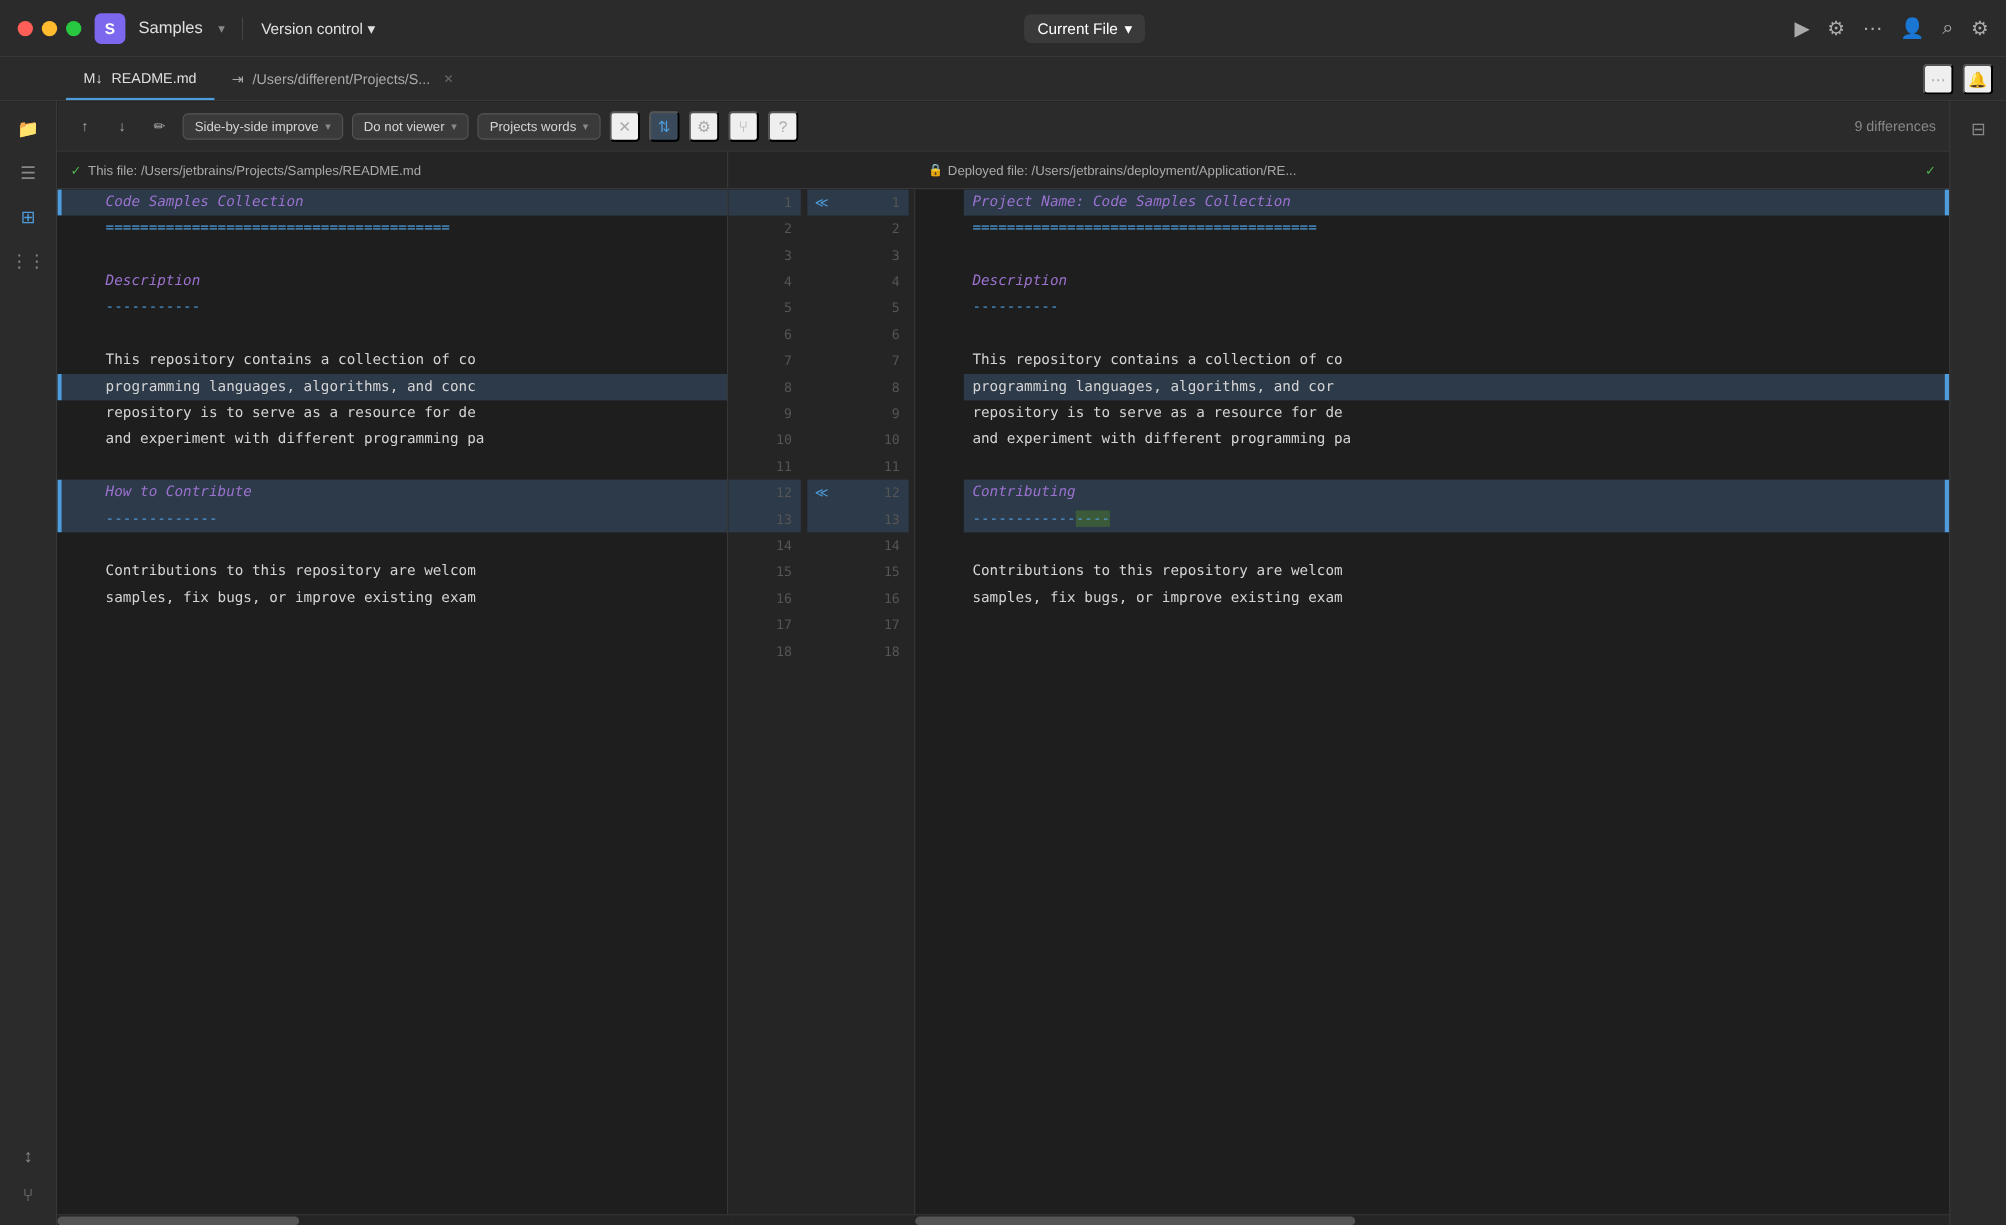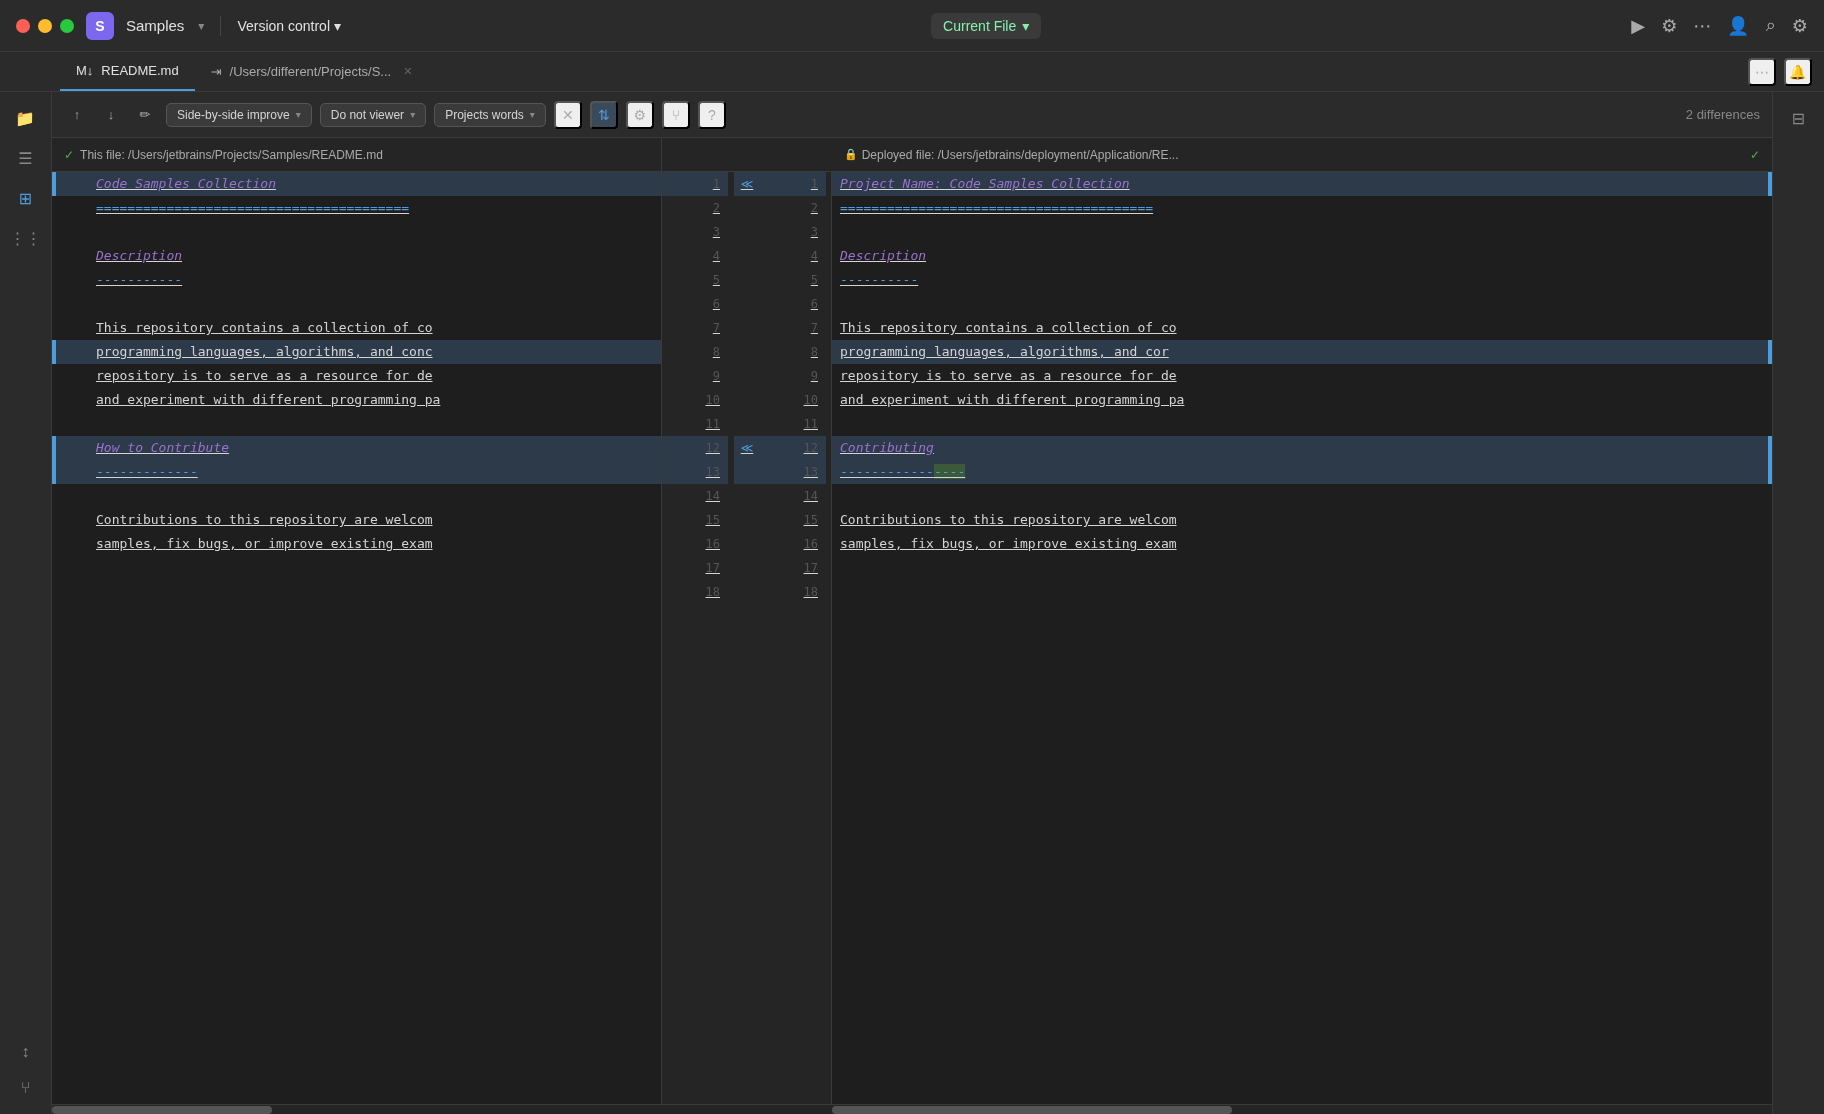--- a/index.html
+++ b/index.html
@@ -80,21 +80,21 @@
       gap: 8px;
     }
     .current-file-btn {
       display: flex;
       align-items: flex-end;
       gap: 6px;
       background: #3a3a3a;
       border: none;
       border-radius: 6px;
       padding: 5px 12px;
-      color: #86efac;
+      color: #ffffff;
       font-size: 14px;
       cursor: pointer;
     }
     .title-bar-actions {
       display: flex;
       align-items: center;
       gap: 16px;
     }
     .title-bar-icon-btn {
       color: #aaa;
@@ -268,40 +268,40 @@
     }
     .lock-icon { font-size: 11px; }
 
     
     .diff-content {
       flex: 1;
       display: flex;
       overflow: hidden;
       font-family: "JetBrains Mono", "Fira Code", "Courier New", monospace;
       font-size: 13px;
-      text-decoration: underline;
     }
 
     .diff-left {
       flex: 0 0 610px;
       overflow: hidden;
       position: relative;
       border-right: 1px solid #3a3a3a;
     }
     .diff-gutter {
       flex: 0 0 170px;
       background: #252526;
       border-right: 1px solid #3a3a3a;
       overflow: hidden;
       display: flex;
     }
     .diff-right {
       flex: 1;
       overflow: hidden;
       position: relative;
+      margin-left: 44px;
     }
 
     .code-lines {
       display: flex;
       flex-direction: column;
       width: 100%;
     }
 
     
     .scrollbar-area {
@@ -438,21 +438,21 @@
       <button class="toolbar-btn">
         <span>Projects words</span>
         <span class="chevron">▾</span>
       </button>
       <button class="toolbar-icon-btn">✕</button>
       <button class="toolbar-icon-btn active">⇅</button>
       <button class="toolbar-icon-btn">⚙</button>
       <button class="toolbar-icon-btn">⑂</button>
       <button class="toolbar-icon-btn">?</button>
       <div class="toolbar-spacer"></div>
-      <span class="diff-count">2 differences</span>
+      <span class="diff-count">9 differences</span>
     </div>
 
     <div class="file-headers">
       <div class="file-header-left">
         <span style="color:#4caf50;margin-right:6px;">✓</span>
         <span>This file: /Users/jetbrains/Projects/Samples/README.md</span>
       </div>
       <div class="file-header-center"></div>
       <div class="file-header-right">
         <span class="lock-icon">🔒</span>

